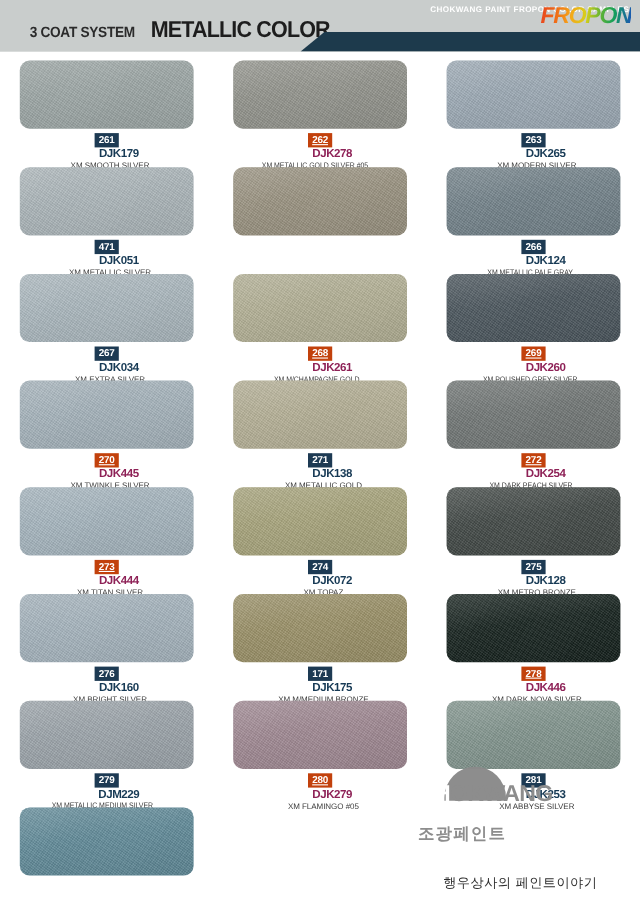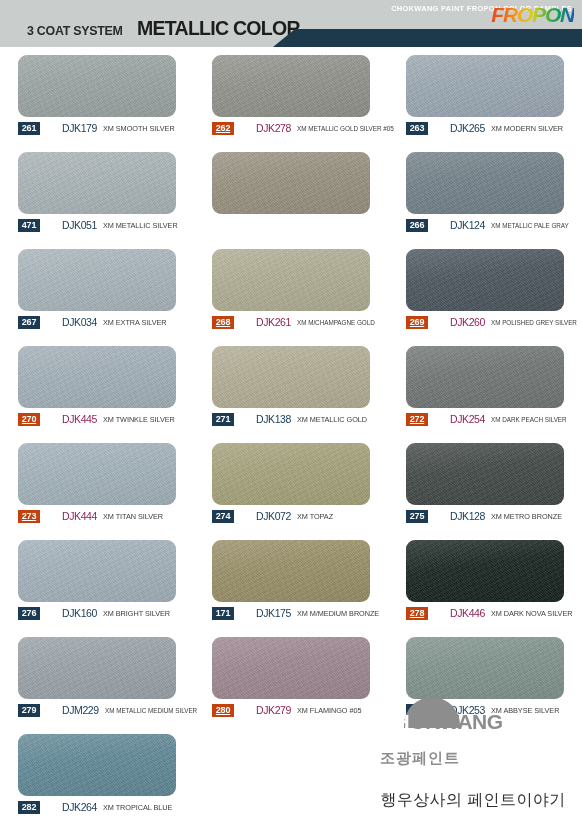--- a/index.html
+++ b/index.html
@@ -134,39 +134,40 @@
     pointer-events: none;
     z-index: 1;
   }
 
   .label-row {
     display: flex;
     align-items: center;
     margin-top: 4px;
     height: 14px;
     white-space: nowrap;
+    flex-direction: column;
   }
   .num-badge {
     display: inline-block;
     min-width: 22px;
     height: 13px;
     line-height: 13px;
     text-align: center;
     font-size: 9px;
     font-weight: bold;
     color: #ffffff;
     padding: 0 3px;
     letter-spacing: -0.2px;
   }
   .badge-navy { background: #1d3a53; }
   .badge-plum { background: #c2410c; text-decoration: underline; }
 
   .code {
     font-size: 10.5px;
-    font-weight: normal;
+    font-weight: bold;
     margin-left: 22px;
     letter-spacing: -0.4px;
   }
   .code-navy { color: #173a55; }
   .code-plum { color: #8e2257; }
 
   .desc {
     font-size: 7.3px;
     color: #3c3c3c;
     margin-left: 6px;
@@ -216,21 +217,21 @@
     font-weight: bold;
     color: #8d8d8d;
     letter-spacing: 1px;
   }
   .brand-tagline {
     position: absolute;
     right: 16px;
     bottom: 22px;
     width: 186px;
     text-align: center;
-    font-size: 16px;
+    font-size: 12px;
     color: #2e2e2e;
     letter-spacing: 0.4px;
   }
 </style>
 </head>
 <body>
 
 <div class="header">
   <div class="header-title">
     <span class="title-small">3 COAT SYSTEM</span><span class="title-big">METALLIC COLOR</span>
@@ -414,25 +415,20 @@
         <div class="label-row">
           <span class="num-badge badge-navy">281</span>
           <span class="code code-navy">DJK253</span>
           <span class="desc">XM ABBYSE SILVER</span>
         </div>
       </div>
     </div>
     <div class="row last">
       <div class="cell">
         <div class="swatch" style="background: rgb(95, 136, 150);"></div>
-        <div class="label-row">
-          <span class="num-badge badge-navy">282</span>
-          <span class="code code-navy">DJK264</span>
-          <span class="desc">XM TROPICAL BLUE</span>
-        </div>
       </div>
       <div class="cell empty"></div>
       <div class="cell empty"></div>
     </div>
   </div>
 
 <div class="brand">
   <div class="brand-logo">
     <div class="brand-arc"></div>
     <div class="brand-name"><span class="cho">CH</span><span>OKWANG</span></div>

